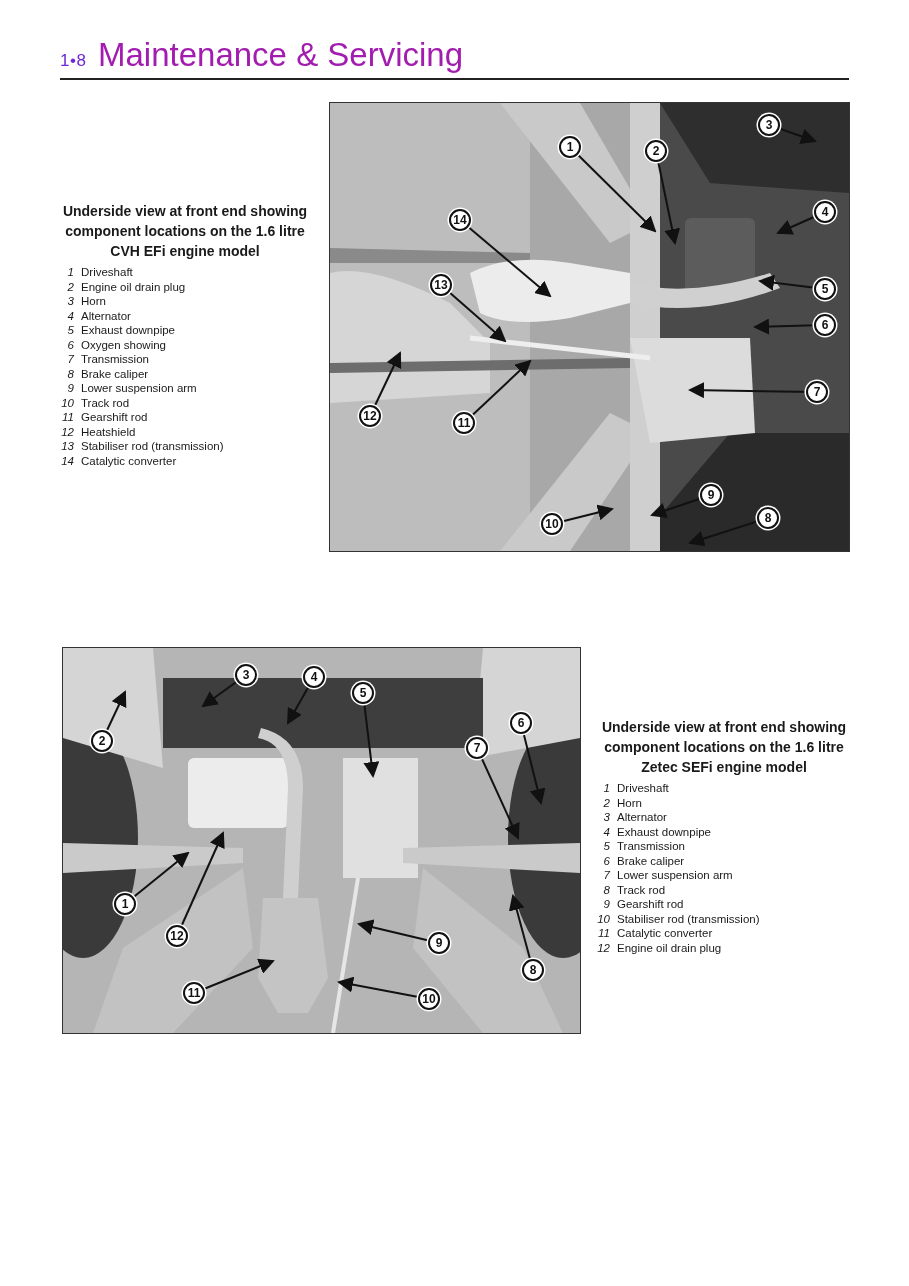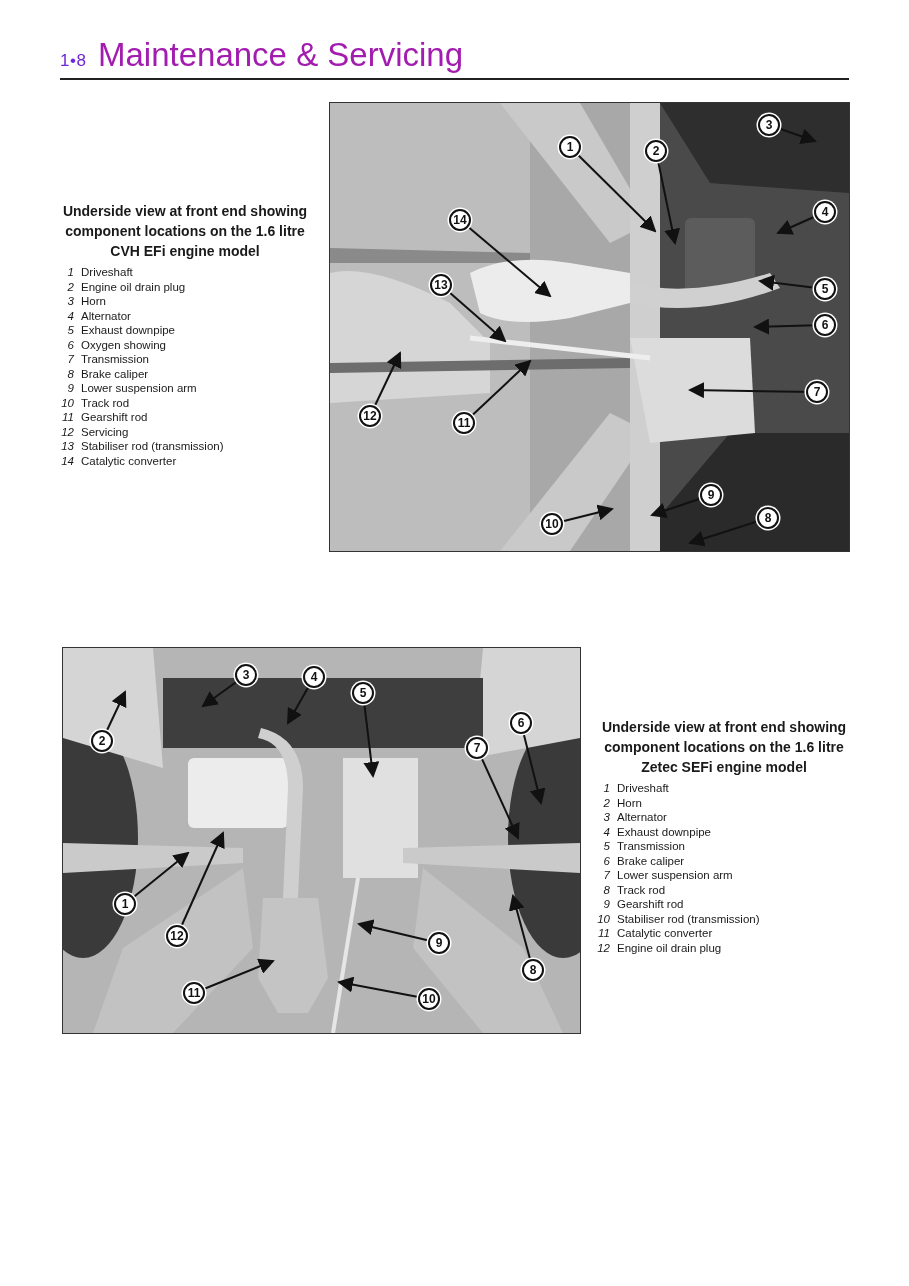--- a/index.html
+++ b/index.html
@@ -67,21 +67,21 @@
       <div class="cap-row">
         <span class="cap-num">10</span>
         <span class="cap-text">Track rod</span>
       </div>
       <div class="cap-row">
         <span class="cap-num">11</span>
         <span class="cap-text">Gearshift rod</span>
       </div>
       <div class="cap-row">
         <span class="cap-num">12</span>
-        <span class="cap-text">Servicing</span>
+        <span class="cap-text">Heatshield</span>
       </div>
       <div class="cap-row">
         <span class="cap-num">13</span>
         <span class="cap-text">Stabiliser rod (transmission)</span>
       </div>
       <div class="cap-row">
         <span class="cap-num">14</span>
         <span class="cap-text">Catalytic converter</span>
       </div>
     </div>

